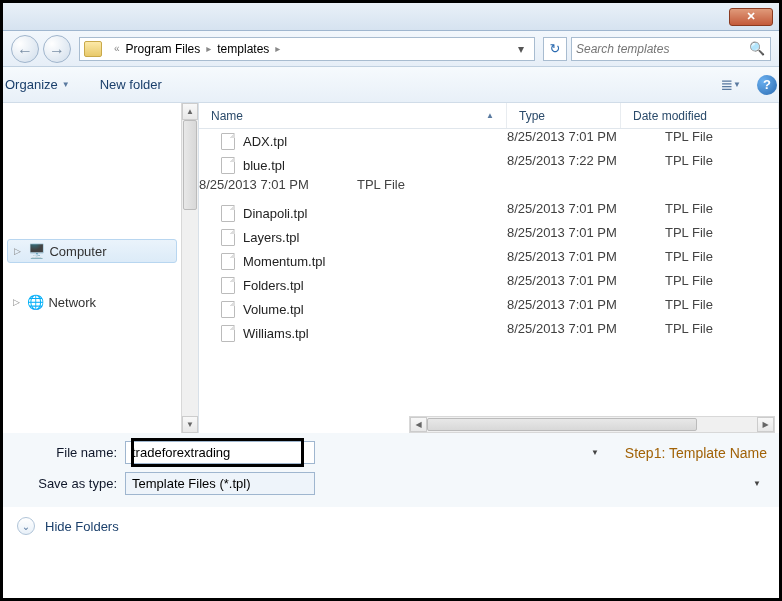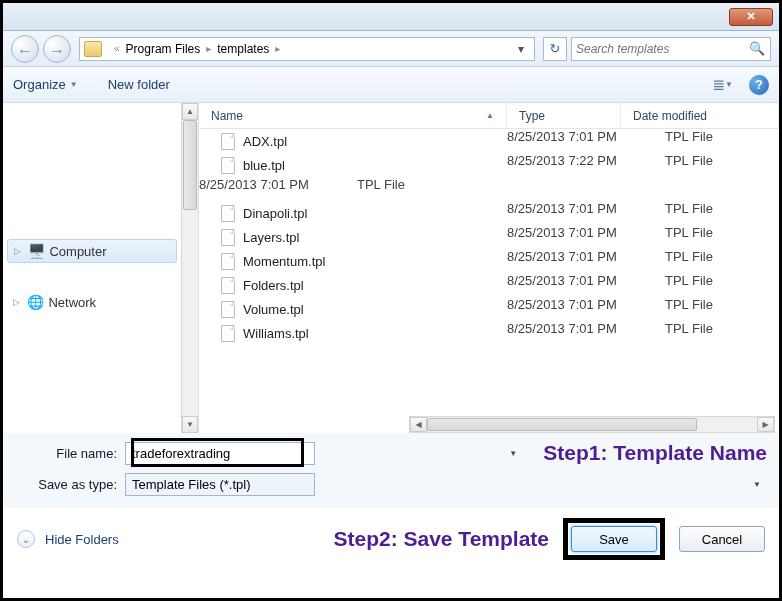--- a/index.html
+++ b/index.html
@@ -9,21 +9,21 @@
 .navbar { height: 36px; background: linear-gradient(#f2f7fc, #e6eef7); display: flex; align-items: center; padding: 0 8px; border-bottom: 1px solid #c0d0e0; gap: 4px; }
 .nav-circle { width: 28px; height: 28px; border-radius: 50%; background: radial-gradient(circle at 30% 30%, #fff, #d0ddeb); border: 1px solid #a0b5cc; display: flex; align-items: center; justify-content: center; color: #7a8fa6; cursor: pointer; }
 .addressbar { flex: 1; height: 24px; background: #fff; border: 1px solid #a8bcd0; display: flex; align-items: center; padding: 0 4px; font-size: 12px; margin: 0 4px; }
 .folder-icon { width: 18px; height: 16px; background: linear-gradient(#fce9a8, #e8c96a); border: 1px solid #c9a94a; border-radius: 2px; margin-right: 6px; }
 .breadcrumb-sep { color: #888; margin: 0 6px; font-size: 10px; }
 .addr-drop { width: 18px; text-align: center; color: #555; cursor: pointer; }
 .refresh-btn { width: 24px; height: 24px; border: 1px solid #a8bcd0; background: #fff; display: flex; align-items: center; justify-content: center; color: #2a6ab0; cursor: pointer; font-size: 13px; }
 .searchbox { width: 200px; height: 24px; border: 1px solid #a8bcd0; background: #fff; display: flex; align-items: center; padding: 0 4px; }
 .searchbox input { border: none; outline: none; flex: 1; font-size: 12px; color: #999; font-style: italic; }
 .search-icon { color: #5a7aa0; font-size: 13px; cursor: pointer; }
-.toolbar { height: 36px; background: linear-gradient(#f6fafd, #e8f0f8); border-bottom: 1px solid #d0dce8; display: flex; align-items: center; padding: 0 10px; gap: 30px; }
+.toolbar { height: 36px; background: linear-gradient(#f6fafd, #e8f0f8); border-bottom: 1px solid #d0dce8; display: flex; align-items: center; padding: 0 2px; gap: 30px; }
 .tool-link { color: #1a3f6b; font-size: 13px; cursor: pointer; display: flex; align-items: center; gap: 4px; }
 .tool-drop { font-size: 8px; color: #5a7aa0; }
 .tool-right { margin-left: auto; display: flex; align-items: center; gap: 16px; }
 .view-btn { display: flex; align-items: center; gap: 2px; cursor: pointer; color: #5a7aa0; }
 .help-q { width: 20px; height: 20px; border-radius: 50%; background: radial-gradient(circle at 30% 30%, #6ab0f0, #2a6ab0); color: #fff; display: flex; align-items: center; justify-content: center; font-weight: bold; font-size: 13px; cursor: pointer; }
 .main-area { display: flex; height: 330px; }
 .tree-pane { width: 196px; border-right: 1px solid #d8e0e8; position: relative; display: flex; }
 .tree-content { flex: 1; padding: 6px 4px; font-size: 13px; color: #333; }
 .tree-item { display: flex; align-items: center; padding: 3px 6px; cursor: pointer; gap: 4px; }
 .tree-item.selected { background: linear-gradient(#eaf3fb, #dcebf8); border: 1px solid #b8d6f0; border-radius: 3px; }
@@ -55,21 +55,21 @@
 .hscroll .strack { flex: 1; position: relative; }
 .hscroll .sthumb { position: absolute; left: 0; top: 1px; bottom: 1px; width: 270px; background: linear-gradient(#e8e8e8, #d8d8d8); border: 1px solid #bbb; border-radius: 2px; }
 .form-area { padding: 8px 12px 4px; background: #f4f8fb; }
 .form-row { display: flex; align-items: center; margin-bottom: 8px; position: relative; }
 .form-label { width: 110px; text-align: right; padding-right: 8px; font-size: 13px; color: #0f172a; }
 .form-input { flex: 1; height: 23px; border: 1px solid #9fb6cf; background: #fff; padding: 0 6px; font-size: 13px; }
 .combo { position: relative; flex: 1; }
 .combo-btn { position: absolute; right: 1px; top: 1px; bottom: 1px; width: 18px; display: flex; align-items: center; justify-content: center; font-size: 8px; color: #444; cursor: pointer; }
 .highlight-box { position: absolute; border: 3px solid #000; pointer-events: none; }
 .hb1 { left: 116px; top: -3px; width: 173px; height: 29px; }
-.step-label { font-size: 21px; font-weight: bold; color: #4c1d95; margin-left: 20px; }
+.step-label { font-size: 14px; font-weight: normal; color: #a16207; margin-left: 20px; }
 .bottom-bar { display: flex; align-items: center; padding: 10px 14px 12px; gap: 10px; }
 .hide-chev { width: 18px; height: 18px; border: 1px solid #b0c4d8; border-radius: 50%; display: flex; align-items: center; justify-content: center; font-size: 10px; color: #5a7aa0; cursor: pointer; background: linear-gradient(#fff, #e8f0f8); }
 .hide-text { font-size: 13px; color: #1a3f6b; cursor: pointer; }
 .btn { width: 86px; height: 26px; border: 1px solid #8fa8c0; background: linear-gradient(#fdfdfd, #e8eef4); border-radius: 3px; font-size: 13px; cursor: pointer; }
 .btn.primary { border: 1px solid #3a8fd0; box-shadow: 0 0 3px #6ab0f0; background: linear-gradient(#f0f8ff, #d8ecfa); }
 .hb2 { border: 5px solid #000; }
 .step2-wrap { display: flex; align-items: center; margin-left: auto; gap: 14px; }
 </style>
 </head>
 <body>
@@ -242,20 +242,13 @@
     <div class="combo">
       <input class="form-input" readonly="" style="background: rgb(238, 244, 250);" value="Template Files (*.tpl)">
       <div class="combo-btn">▼</div>
     </div>
   </div>
 </div>
 
 <div class="bottom-bar">
   <span class="hide-chev">⌄</span>
   <span class="hide-text">Hide Folders</span>
-  <div class="step2-wrap">
-    <span class="step-label">Step2: Save Template</span>
-    <span class="hb2" style="padding:3px;">
-      <button class="btn primary">Save</button>
-    </span>
-    <button class="btn">Cancel</button>
-  </div>
 </div>
 
 </body></html>

